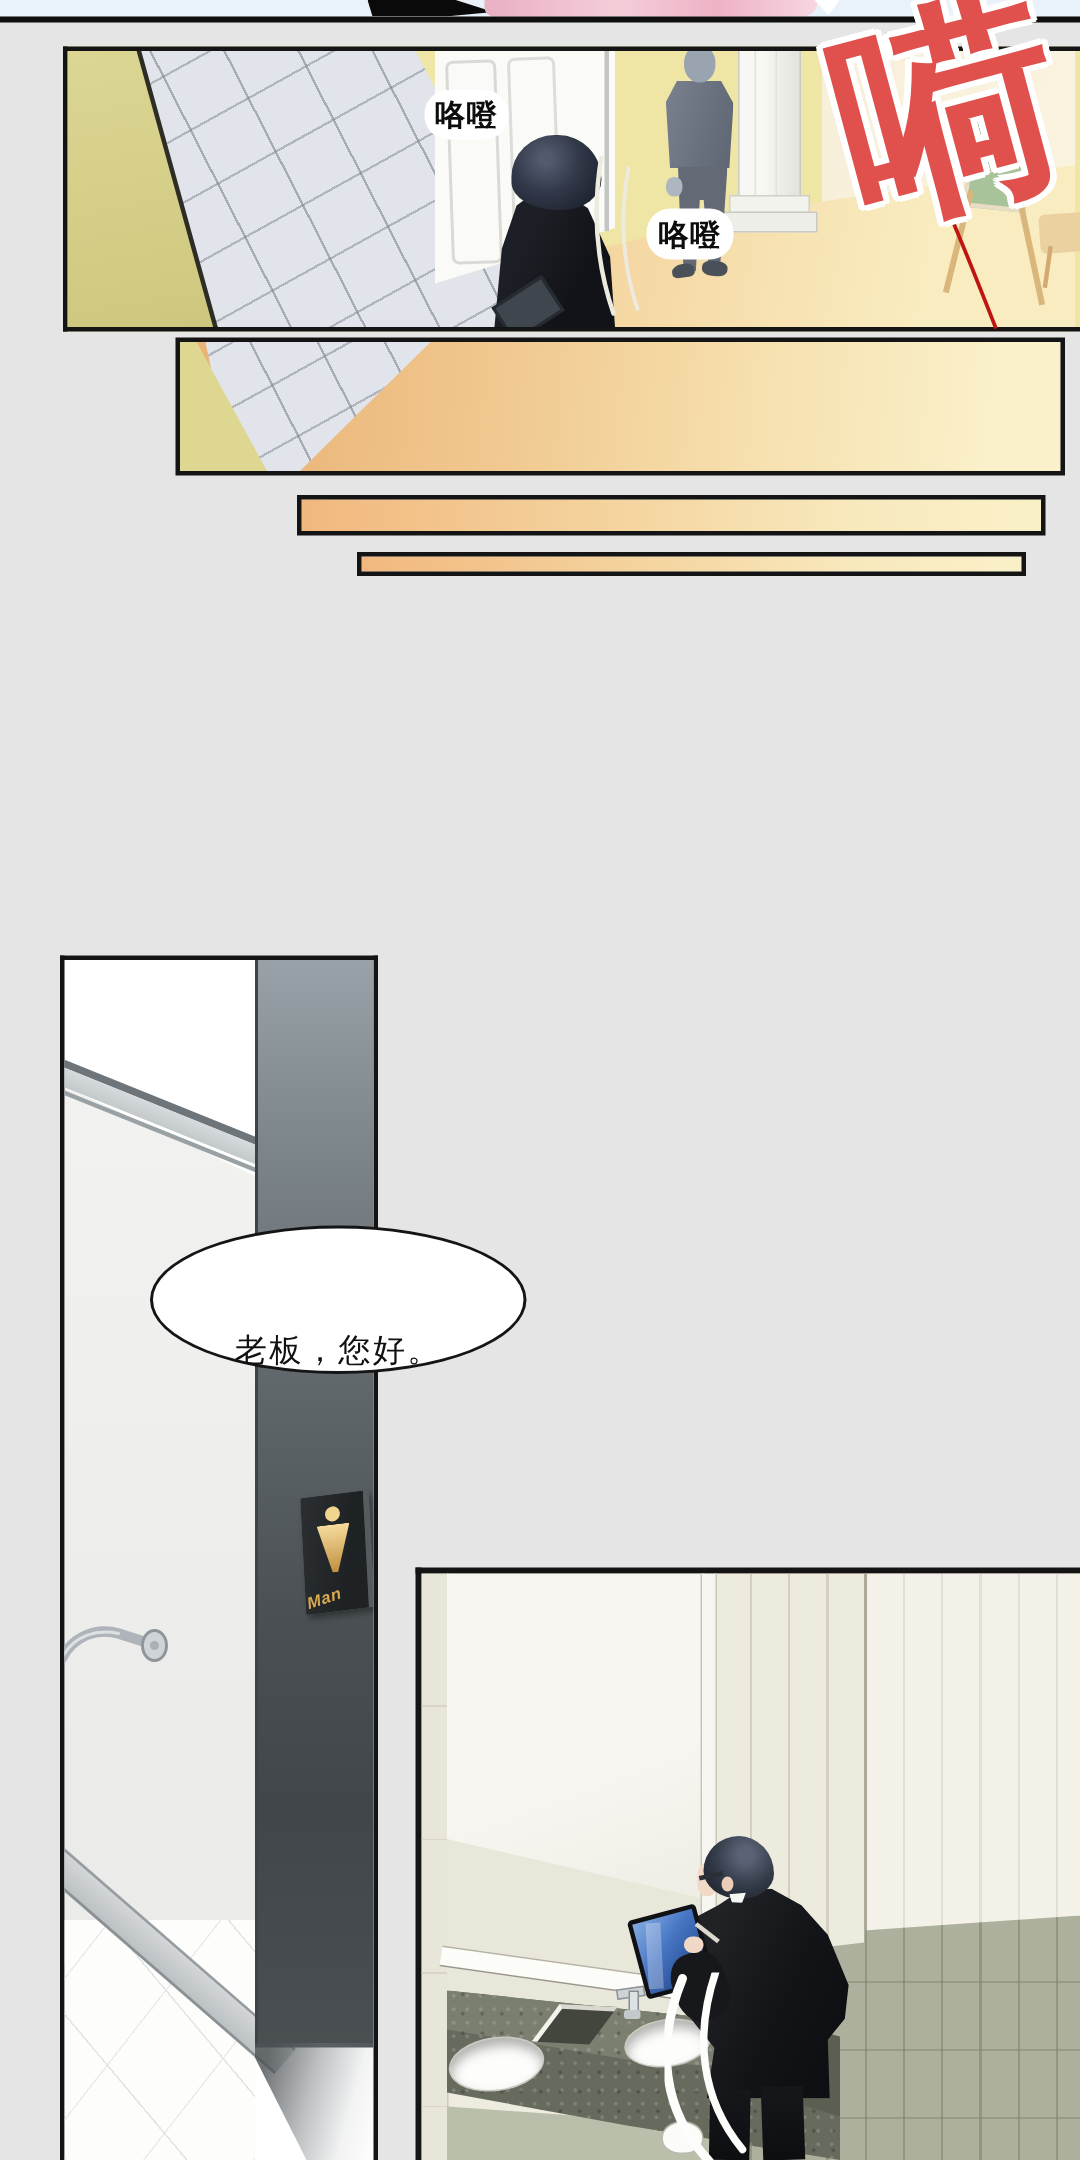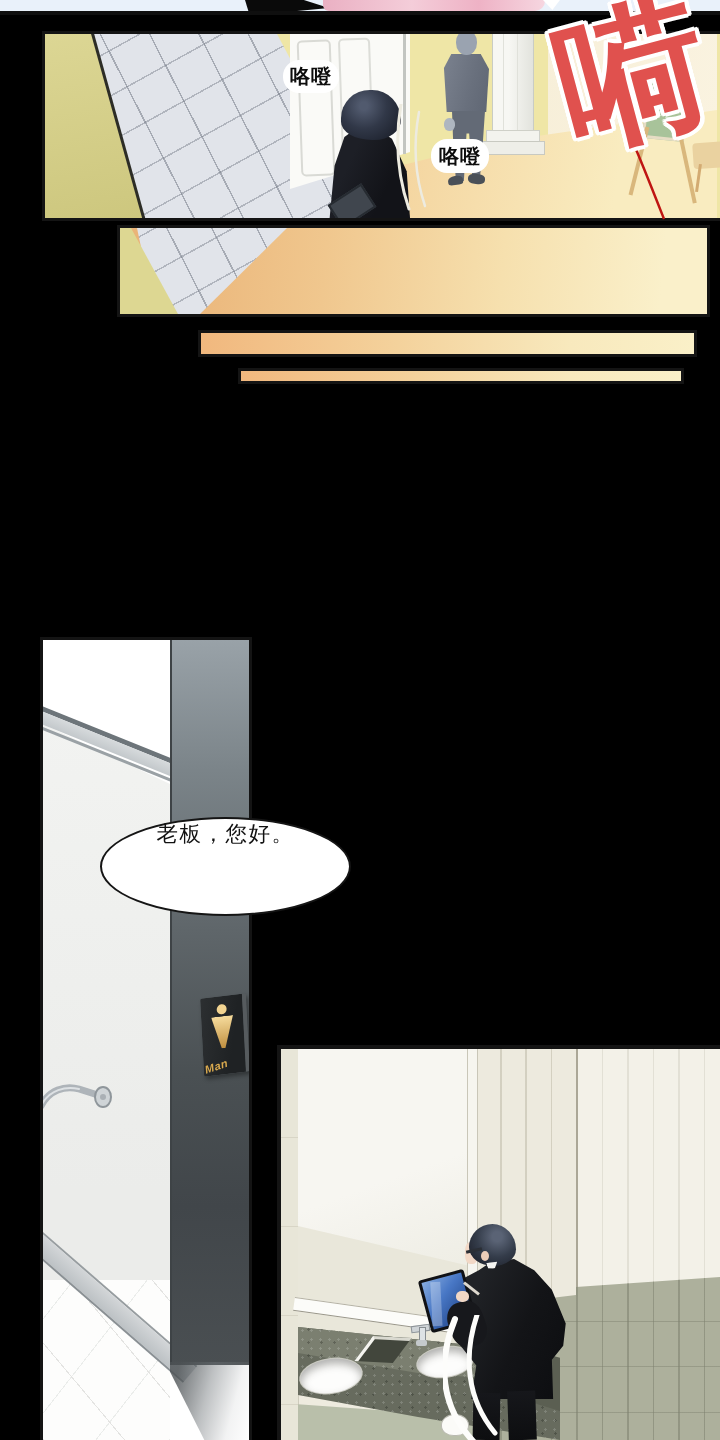--- a/index.html
+++ b/index.html
@@ -1,17 +1,17 @@
 <!DOCTYPE html>
 <html><head>
 <meta charset="utf-8">
 <style>
   html,body{margin:0;padding:0;background:#fff;}
   body{font-family:"Liberation Sans","DejaVu Sans",sans-serif;}
-  .page{position:relative;width:720px;height:1440px;overflow:hidden;background:#000000;}
+  .page{position:relative;width:720px;height:1440px;overflow:hidden;background:#e5e5e5;}
   .abs{position:absolute;}
 
   
   .top-strip{left:0;top:0;width:720px;height:11px;background:#e9f1fa;}
   .blob-black{left:245px;top:0;width:84px;height:11px;background:#0a0a0a;
     clip-path:polygon(0 0,70% 0,100% 72%,62% 100%,4% 100%);}
   .blob-pink{left:323px;top:0;width:222px;height:11px;border-radius:0 0 10px 6px;
     background:linear-gradient(90deg,#eab0c3,#f4cdd9 40%,#eeb2c5 70%,#f6d6e0);}
   .tail-white{left:543px;top:0;width:17px;height:10px;background:#fff;
     clip-path:polygon(0 0,100% 0,55% 100%);filter:drop-shadow(0 1px 0 #777);}
@@ -121,21 +121,21 @@
     box-shadow:2px 3px 4px rgba(0,0,0,.35);}
   .man-icon{position:absolute;left:10px;top:8px;width:22px;height:44px;}
   .man-icon .head{position:absolute;left:6px;top:0;width:10px;height:10px;border-radius:50%;background:#f2d491;}
   .man-icon .torso{position:absolute;left:0;top:12px;width:22px;height:32px;background:linear-gradient(#f6dc9d,#c08f3f);
     clip-path:polygon(0 0,100% 0,58% 100%,42% 100%);}
   .man-label{position:absolute;left:1px;bottom:3px;font-size:11px;font-style:italic;font-weight:700;color:#d9a94e;
     transform:rotate(-12deg);letter-spacing:.5px;}
 
   
   .speech{left:100px;top:817px;width:247px;height:95px;z-index:30;background:#fff;border:2.5px solid #151515;
-    border-radius:50%;display:flex;align-items:flex-start;justify-content:center;font-size:21.5px;color:#111;letter-spacing:1.5px;}
+    border-radius:50%;display:flex;align-items:flex-end;justify-content:center;font-size:21.5px;color:#111;letter-spacing:1.5px;}
 
   
   .panel-bath{left:277px;top:1045px;width:443px;height:395px;border:4px solid #141414;border-right:0;border-bottom:0;
     box-sizing:border-box;overflow:hidden;background:#eeebdf;}
   .pb-leftstrip{left:0;top:0;width:17px;height:391px;background:#e8e6d8;border-right:1px solid #cfccbd;}
   .pb-leftstrip::after{content:"";position:absolute;inset:0;
     background-image:repeating-linear-gradient(180deg,transparent 0 88px,#d8d5c6 88px 89px);}
   .pb-mirror{left:17px;top:0;width:172px;height:300px;
     background:linear-gradient(160deg,#f7f6f1 45%,#f0efe7 70%,#ebe9dd);}
   .pb-mirror-refl{position:absolute;left:0;top:165px;width:172px;height:135px;background:#e9e7da;

